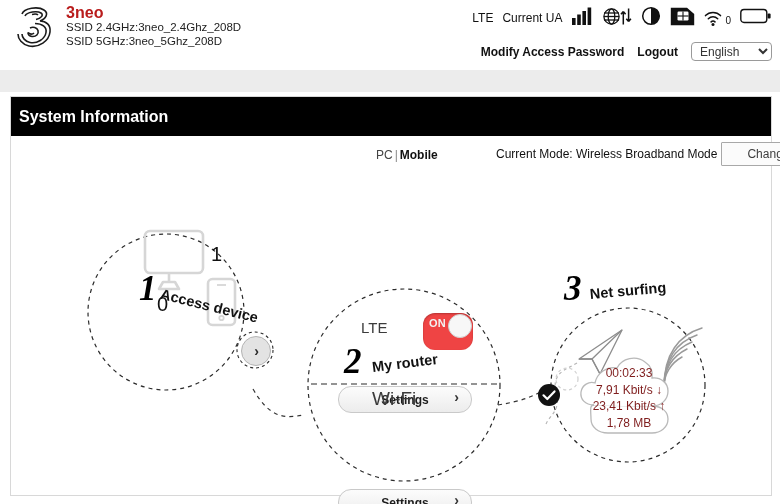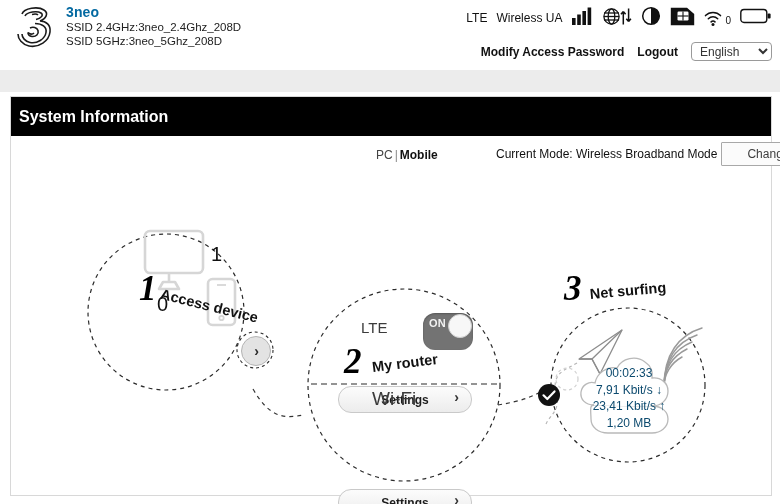--- a/index.html
+++ b/index.html
@@ -14,21 +14,21 @@
   
   .header {
     position: absolute; left: 0; top: 0; width: 780px; height: 70px;
     background: #ffffff;
   }
   .logo-wrap {
     position: absolute; left: 8px; top: 3px; width: 54px; height: 48px;
   }
   .brand-block { position: absolute; left: 66px; top: 5px; }
   .brand-name {
-    font-size: 14px; font-weight: bold; color: #0369a1; line-height: 15px;
+    font-size: 16px; font-weight: bold; color: #b91c1c; line-height: 15px;
     letter-spacing: .1px;
   }
   .brand-ssid {
     font-size: 11.5px; color: #222; line-height: 14px; white-space: nowrap;
   }
 
   .statusbar {
     position: absolute; right: 8px; top: 5px;
     display: flex; align-items: center; gap: 9px; height: 26px;
   }
@@ -103,21 +103,21 @@
   .step-label {
     font-size: 14.5px; font-weight: bold; color: #111;
     white-space: nowrap;
   }
 
   .lte-label { font-size: 15px; color: #3b3b3b; }
   .wifi-label { font-size: 19px; color: #3b3b3b; }
 
   .toggle {
     width: 50px; height: 37px; border-radius: 12px;
-    background: #737373; position: relative; cursor: pointer;
+    background: #ef4444; position: relative; cursor: pointer;
     box-shadow: inset 0 1px 2px rgba(0,0,0,.25);
   }
   .toggle .t-text {
     position: absolute; left: 6px; top: 4px;
     font-size: 11px; font-weight: bold; color: #f2f2f2;
     letter-spacing: .3px;
   }
   .toggle .knob {
     position: absolute; right: 1px; top: 1px;
     width: 22px; height: 22px; border-radius: 50%;
@@ -142,21 +142,21 @@
     background: #e3e3e3; border: 1px solid #b4b4b4;
     display: flex; align-items: center; justify-content: center;
     cursor: pointer;
   }
   .arrow-circle span {
     font-size: 14px; color: #2b2b2b; font-weight: bold; line-height: 1;
     margin-left: 1px;
   }
 
   .stat-line {
-    font-size: 12px; color: #0c4a6e; text-align: center;
+    font-size: 12px; color: #7f1d1d; text-align: center;
     line-height: 16.5px; white-space: nowrap;
   }
 </style>
 </head>
 <body>
 
 <div id="root">
 
   <div class="header">
 
@@ -177,21 +177,21 @@
     </div>
 
     <div class="brand-block">
       <div class="brand-name">3neo</div>
       <div class="brand-ssid">SSID 2.4GHz:3neo_2.4Ghz_208D</div>
       <div class="brand-ssid">SSID 5GHz:3neo_5Ghz_208D</div>
     </div>
 
     <div class="statusbar">
       <span class="status-text">LTE</span>
-      <span class="status-text net">Wireless UA</span>
+      <span class="status-text net">Current UA</span>
 
       <span class="ico">
         <svg width="22" height="20" viewBox="0 0 22 20">
           <rect x="1" y="12" width="3.6" height="7" fill="#111"></rect>
           <rect x="6.2" y="8.5" width="3.6" height="10.5" fill="#111"></rect>
           <rect x="11.4" y="5" width="3.6" height="14" fill="#111"></rect>
           <rect x="16.6" y="1.5" width="3.6" height="17.5" fill="#111"></rect>
         </svg>
       </span>
 
@@ -369,21 +369,21 @@
         <span class="step-num">3</span>
       </div>
       <div class="ov" style="left:578px; top:188px; transform:rotate(-5deg); transform-origin:left top;">
         <span class="step-label">Net surfing</span>
       </div>
 
       <div class="ov" style="left: 558px; top: 268px; width: 120px;">
         <div class="stat-line">00:02:33</div>
         <div class="stat-line">7,91 Kbit/s ↓</div>
         <div class="stat-line">23,41 Kbit/s ↑</div>
-        <div class="stat-line">1,20 MB</div>
+        <div class="stat-line">1,78 MB</div>
       </div>
 
       <div class="ov" style="left:526px; top:286px;">
         <svg width="24" height="24" viewBox="0 0 24 24">
           <circle cx="12" cy="12" r="11" fill="#111"></circle>
           <path d="M6.5 12.3 L10.3 16 L17.5 8.4" fill="none" stroke="#fff" stroke-width="2.2" stroke-linecap="round" stroke-linejoin="round"></path>
         </svg>
       </div>
 
     </div>

